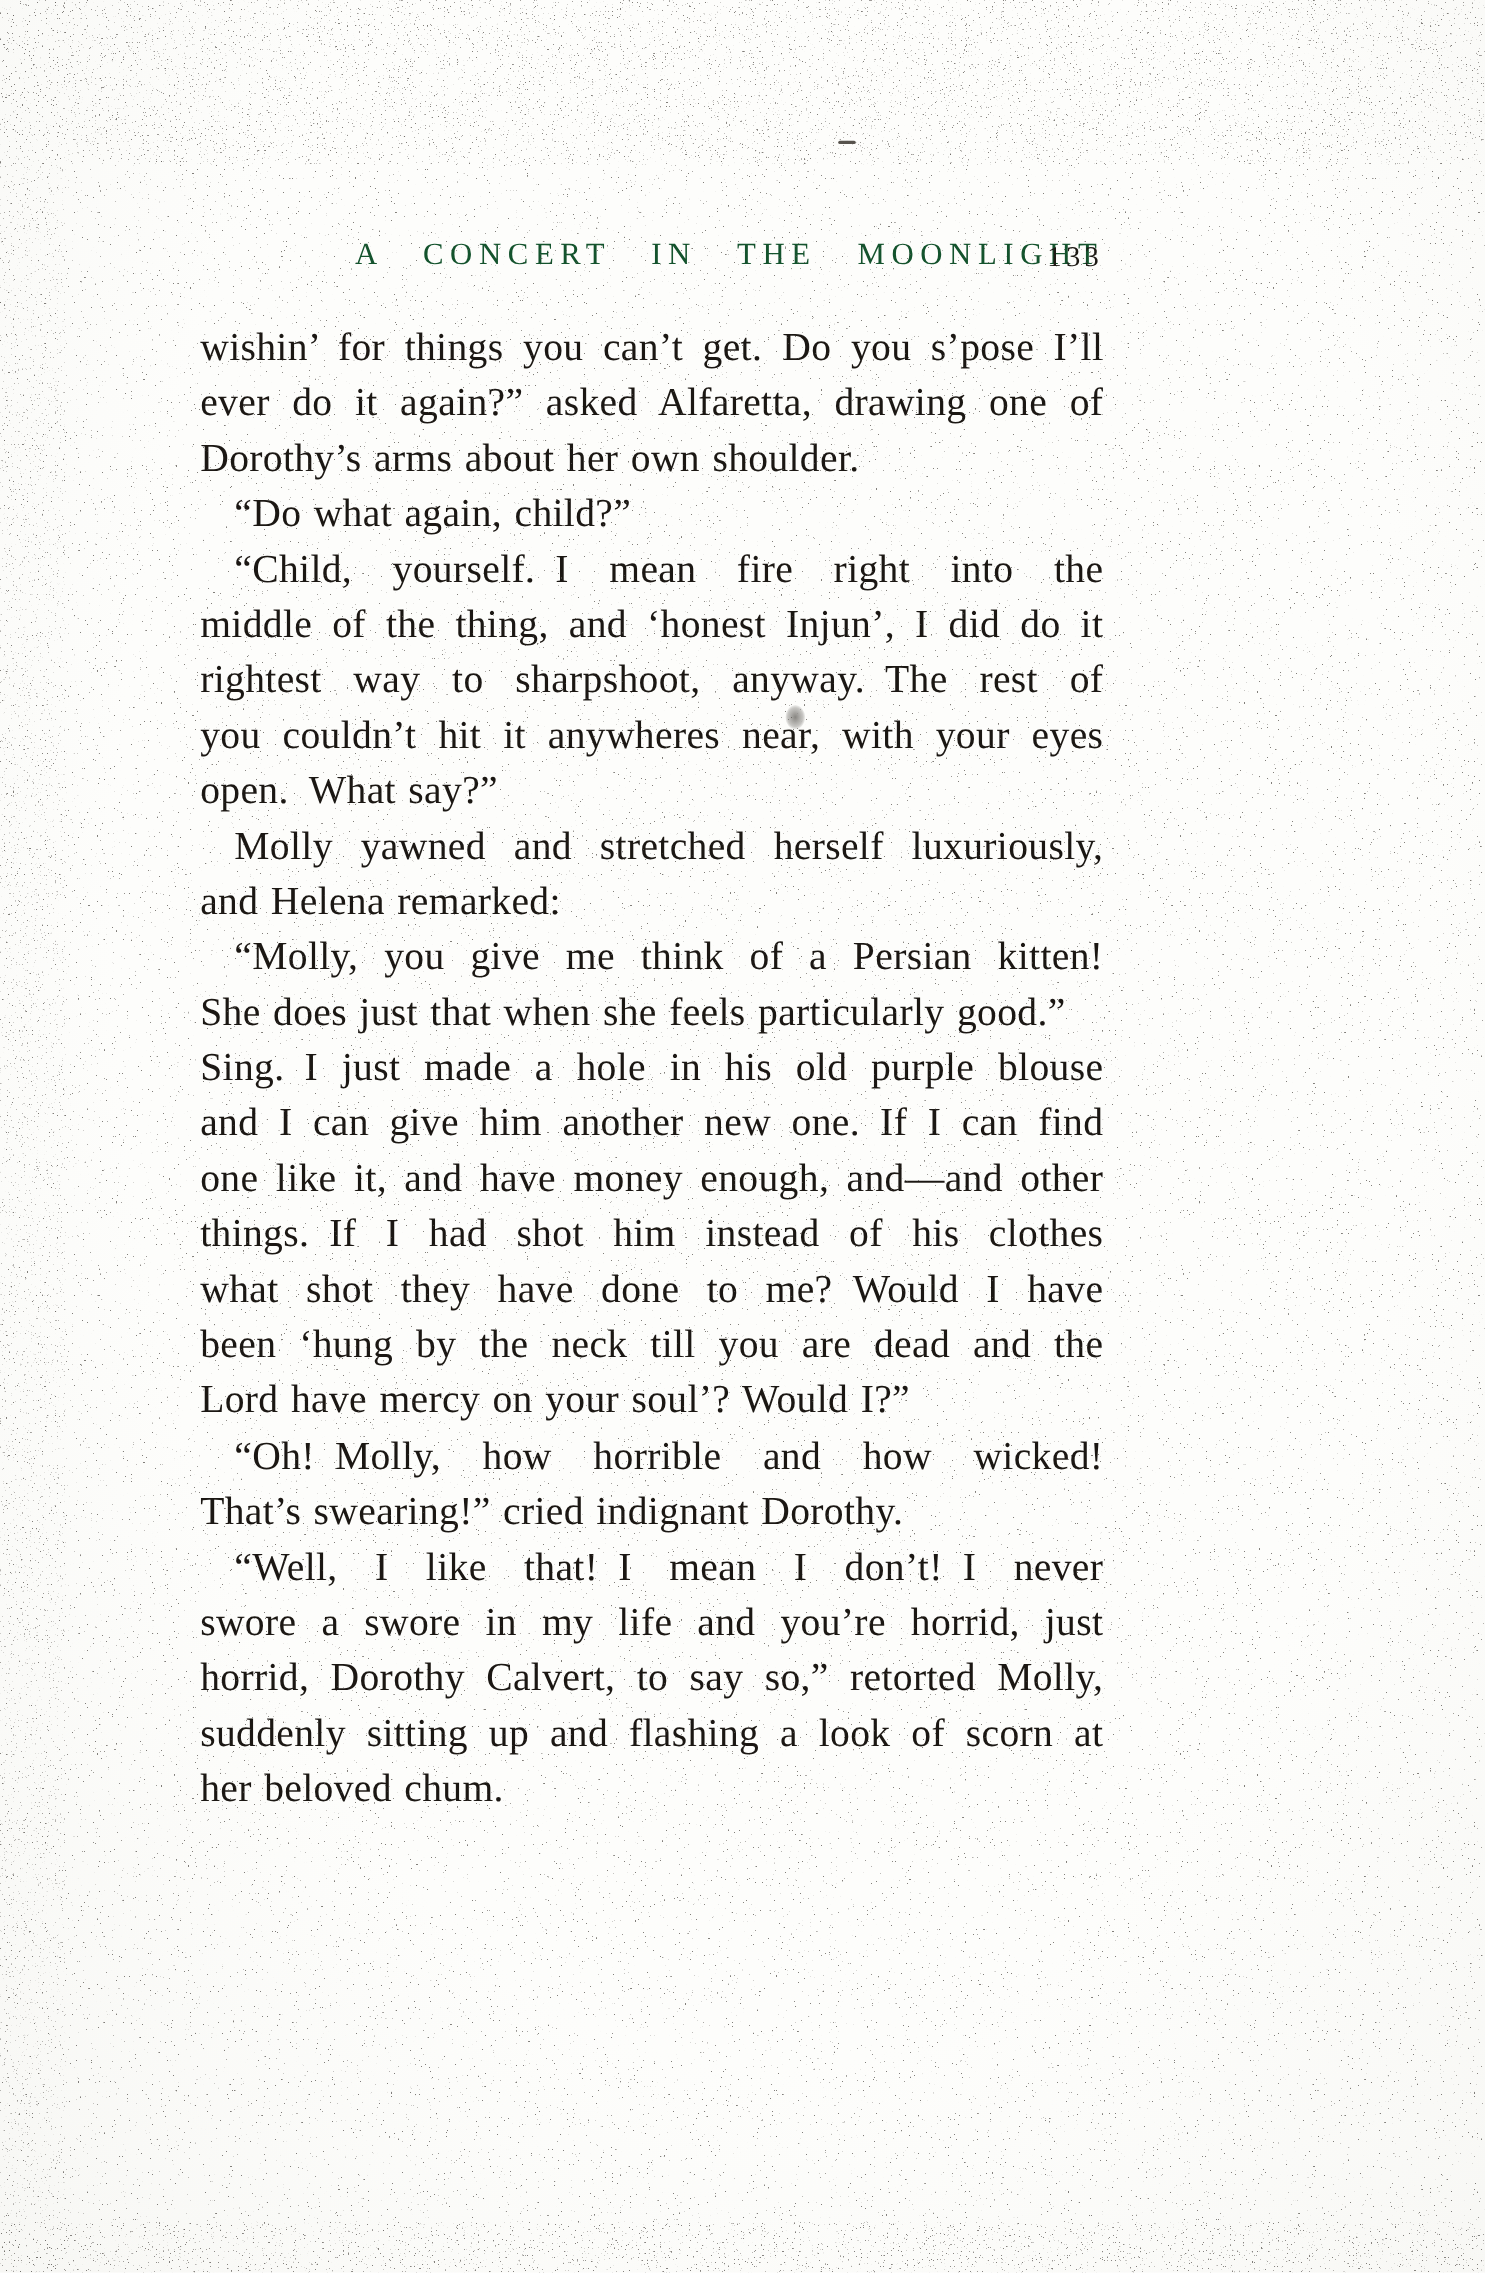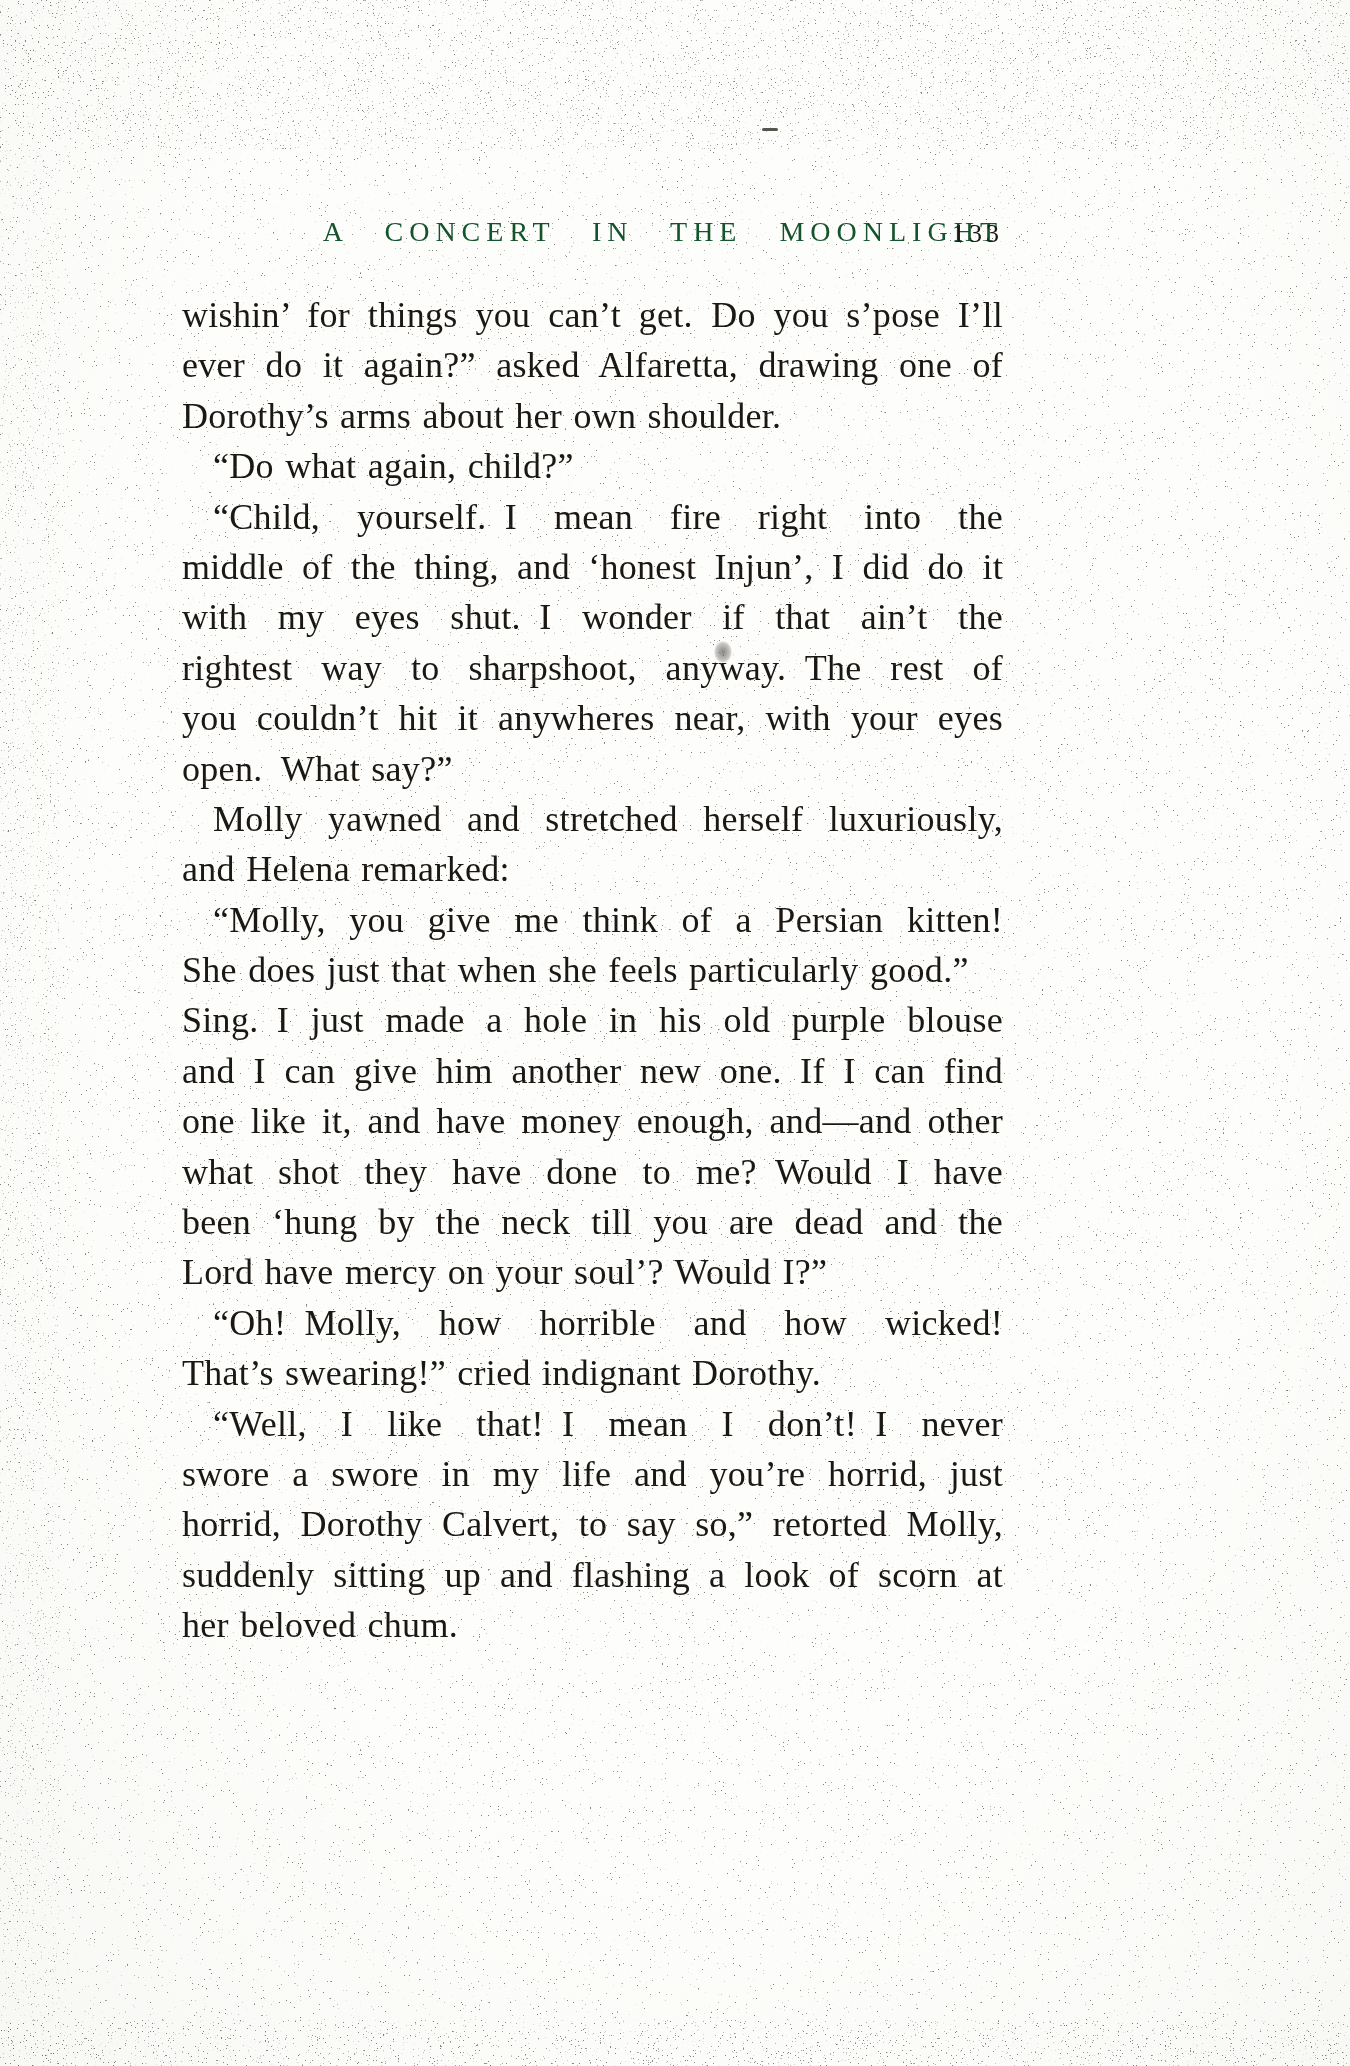--- a/index.html
+++ b/index.html
@@ -86,31 +86,31 @@
     <span class="page-number">133</span>
   </div>
 
   <div class="body-text">
       <div class="line">wishin’ for things you can’t get. Do you s’pose I’ll</div>
       <div class="line">ever do it again?” asked Alfaretta, drawing one of</div>
       <div class="line pend">Dorothy’s arms about her own shoulder.</div>
       <div class="line indent pend">“Do what again, child?”</div>
       <div class="line indent">“Child, yourself. I mean fire right into the</div>
       <div class="line">middle of the thing, and ‘honest Injun’, I did do it</div>
-      <div class="line">with my eyes shut. I wonder if that ain’t the</div>
       <div class="line">rightest way to sharpshoot, anyway. The rest of</div>
       <div class="line">you couldn’t hit it anywheres near, with your eyes</div>
       <div class="line pend">open. What say?”</div>
       <div class="line indent">Molly yawned and stretched herself luxuriously,</div>
       <div class="line pend">and Helena remarked:</div>
       <div class="line indent">“Molly, you give me think of a Persian kitten!</div>
       <div class="line pend">She does just that when she feels particularly good.”</div>
       <div class="line">Sing. I just made a hole in his old purple blouse</div>
       <div class="line">and I can give him another new one. If I can find</div>
       <div class="line">one like it, and have money enough, and—and other</div>
+      <div class="line">things. If I had shot him instead of his clothes</div>
       <div class="line">what shot they have done to me? Would I have</div>
       <div class="line">been ‘hung by the neck till you are dead and the</div>
       <div class="line pend">Lord have mercy on your soul’? Would I?”</div>
       <div class="line indent">“Oh! Molly, how horrible and how wicked!</div>
       <div class="line pend">That’s swearing!” cried indignant Dorothy.</div>
       <div class="line indent">“Well, I like that! I mean I don’t! I never</div>
       <div class="line">swore a swore in my life and you’re horrid, just</div>
       <div class="line">horrid, Dorothy Calvert, to say so,” retorted Molly,</div>
       <div class="line">suddenly sitting up and flashing a look of scorn at</div>
       <div class="line pend">her beloved chum.</div>

